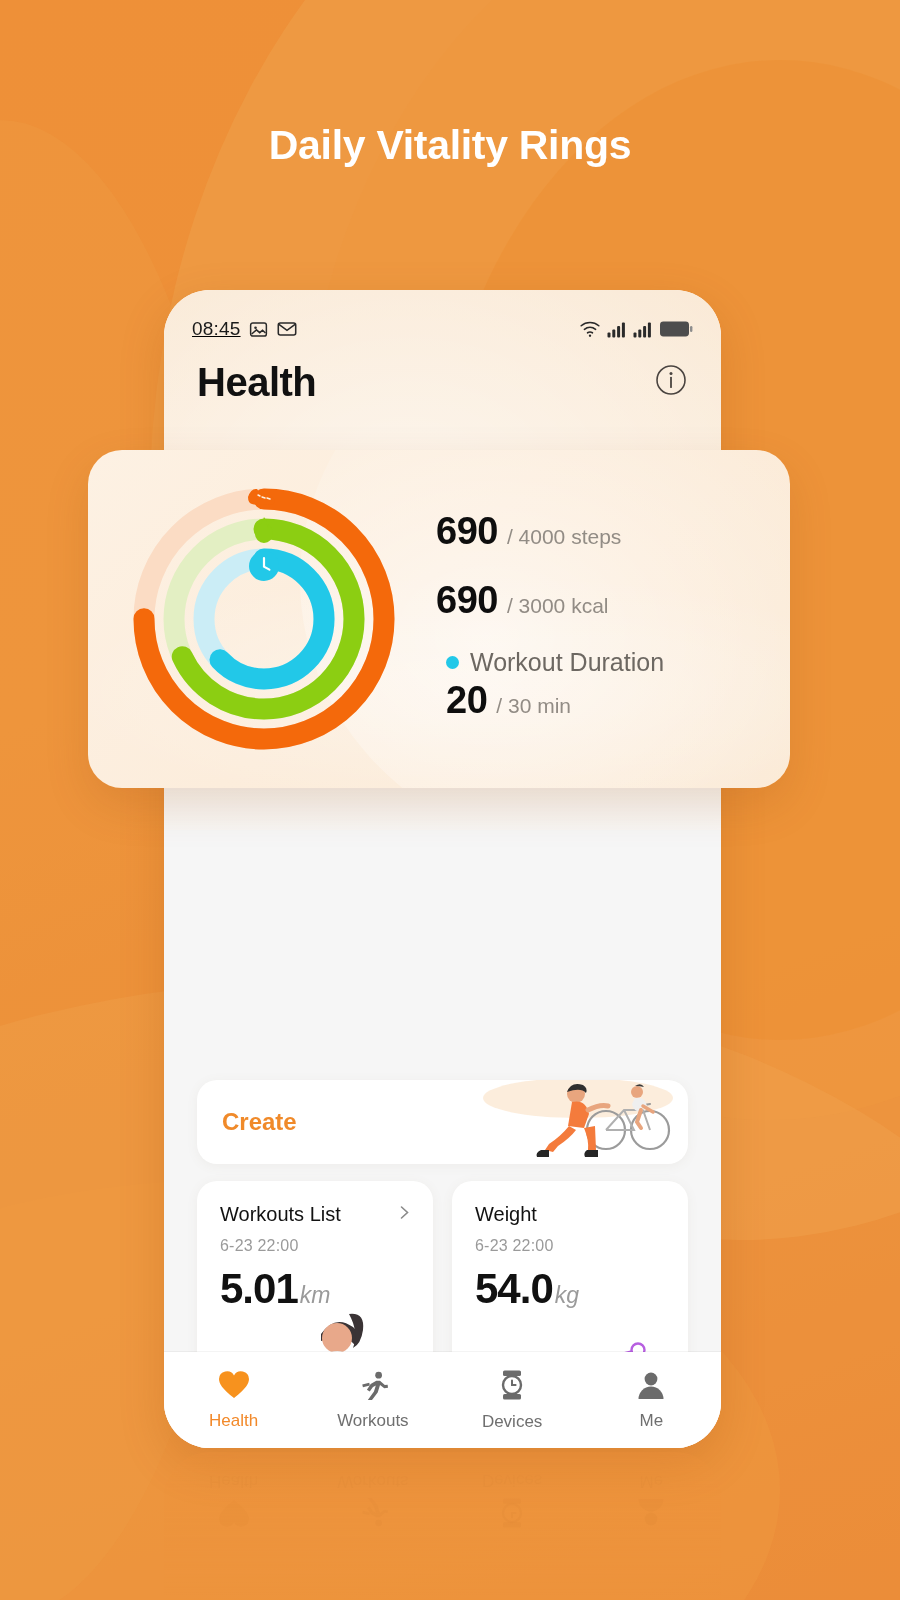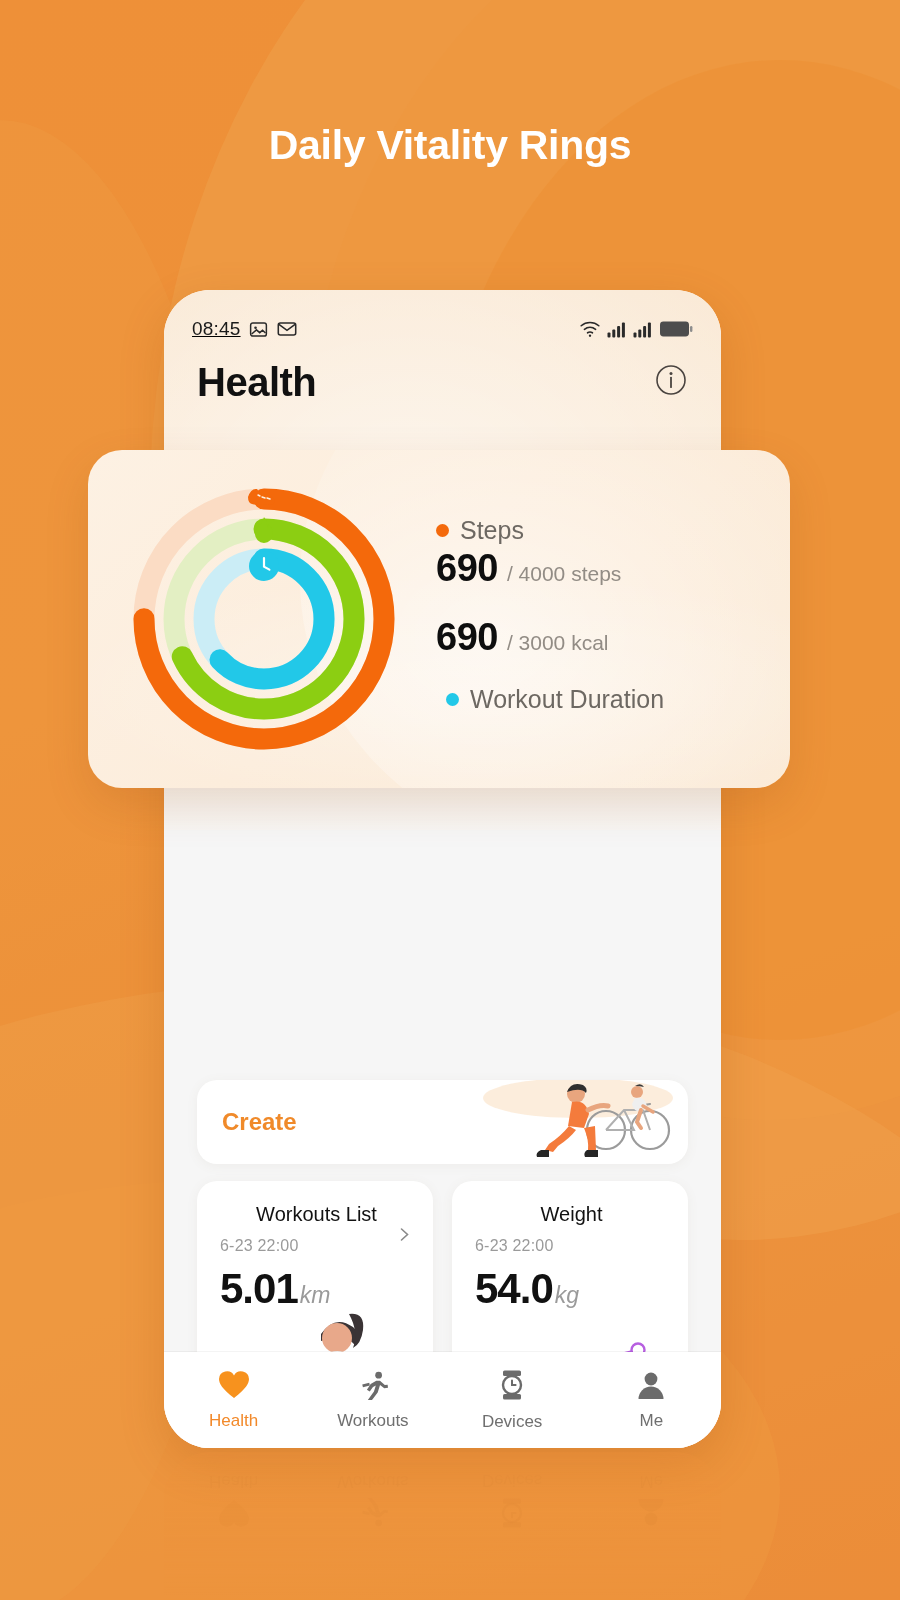--- a/index.html
+++ b/index.html
@@ -117,21 +117,21 @@
     font-size:24px; font-weight:bold; color:#F08A2A;
   }
   .create-art { position:absolute; right:0; top:0; width:250px; height:100%; }
 
   .grid-card { width:236px; height:239px; }
   .c-workouts { left:33px; top:421px; }
   .c-weight   { left:288px; top:421px; }
   .c-heart    { left:33px; top:676px; }
   .c-sleep    { left:288px; top:676px; }
 
-  .card-title-row { position:absolute; left:23px; top:22px; right:20px; display:flex; align-items:center;flex-direction:column; }
+  .card-title-row { position:absolute; left:23px; top:22px; right:20px; display:flex; align-items:center; }
   .card-title { font-size:20px; color:#121212; }
   .chev { margin-left:auto; }
   .card-time { position:absolute; left:23px; top:56px; font-size:16px; color:#9a9a9a; letter-spacing:.2px; }
   .card-big { position:absolute; left:23px; top:84px; display:flex; align-items:baseline; }
   .card-big .num { font-size:42px; font-weight:bold; color:#111; letter-spacing:-1px; }
   .card-big .unit { font-size:23px; color:#9a9a9a; font-style:italic; margin-left:2px; }
   .card-art { position:absolute; left:0; right:0; bottom:0; height:120px; }
 
   
   .bottom-nav {
@@ -414,39 +414,39 @@
 
       <g transform="translate(133,80)">
         <circle cx="17" cy="17" r="15" fill="#22C8E8"></circle>
         <path d="M17 9 V17.6 L22.4 20.6" fill="none" stroke="#FFFFFF" stroke-width="2.2" stroke-linecap="round"></path>
       </g>
     </svg>
   </div>
 
   <div class="metrics">
     <div class="metric">
-      <div class="metric-head">
-        <span class="dot" style="background:#F4690B"></span>
-        <span class="metric-label">Steps</span>
-      </div>
       <div class="metric-vals">
         <span class="metric-value">690</span>
         <span class="metric-target">/ 4000 steps</span>
       </div>
     </div>
     <div class="metric">
       <div class="metric-vals">
         <span class="metric-value">690</span>
         <span class="metric-target">/ 3000 kcal</span>
       </div>
     </div>
     <div class="metric">
       <div class="metric-head">
         <span class="dot" style="background:#22C8E8"></span>
         <span class="metric-label">Workout Duration</span>
+      </div>
+      <div class="metric-vals">
+        <span class="metric-value">20</span>
+        <span class="metric-target">/ 30 min</span>
       </div>
     </div>
   </div>
 </div>
 
 <div class="reflection">
   <div class="reflection-inner">
     <div class="r-item">
       <svg width="32" height="30" viewBox="0 0 32 30">
           <path d="M16 28 C4 19 1 13 1 9 A8 8 0 0 1 16 5.5 A8 8 0 0 1 31 9 C31 13 28 19 16 28 Z" fill="rgba(200,110,25,.45)"></path>

